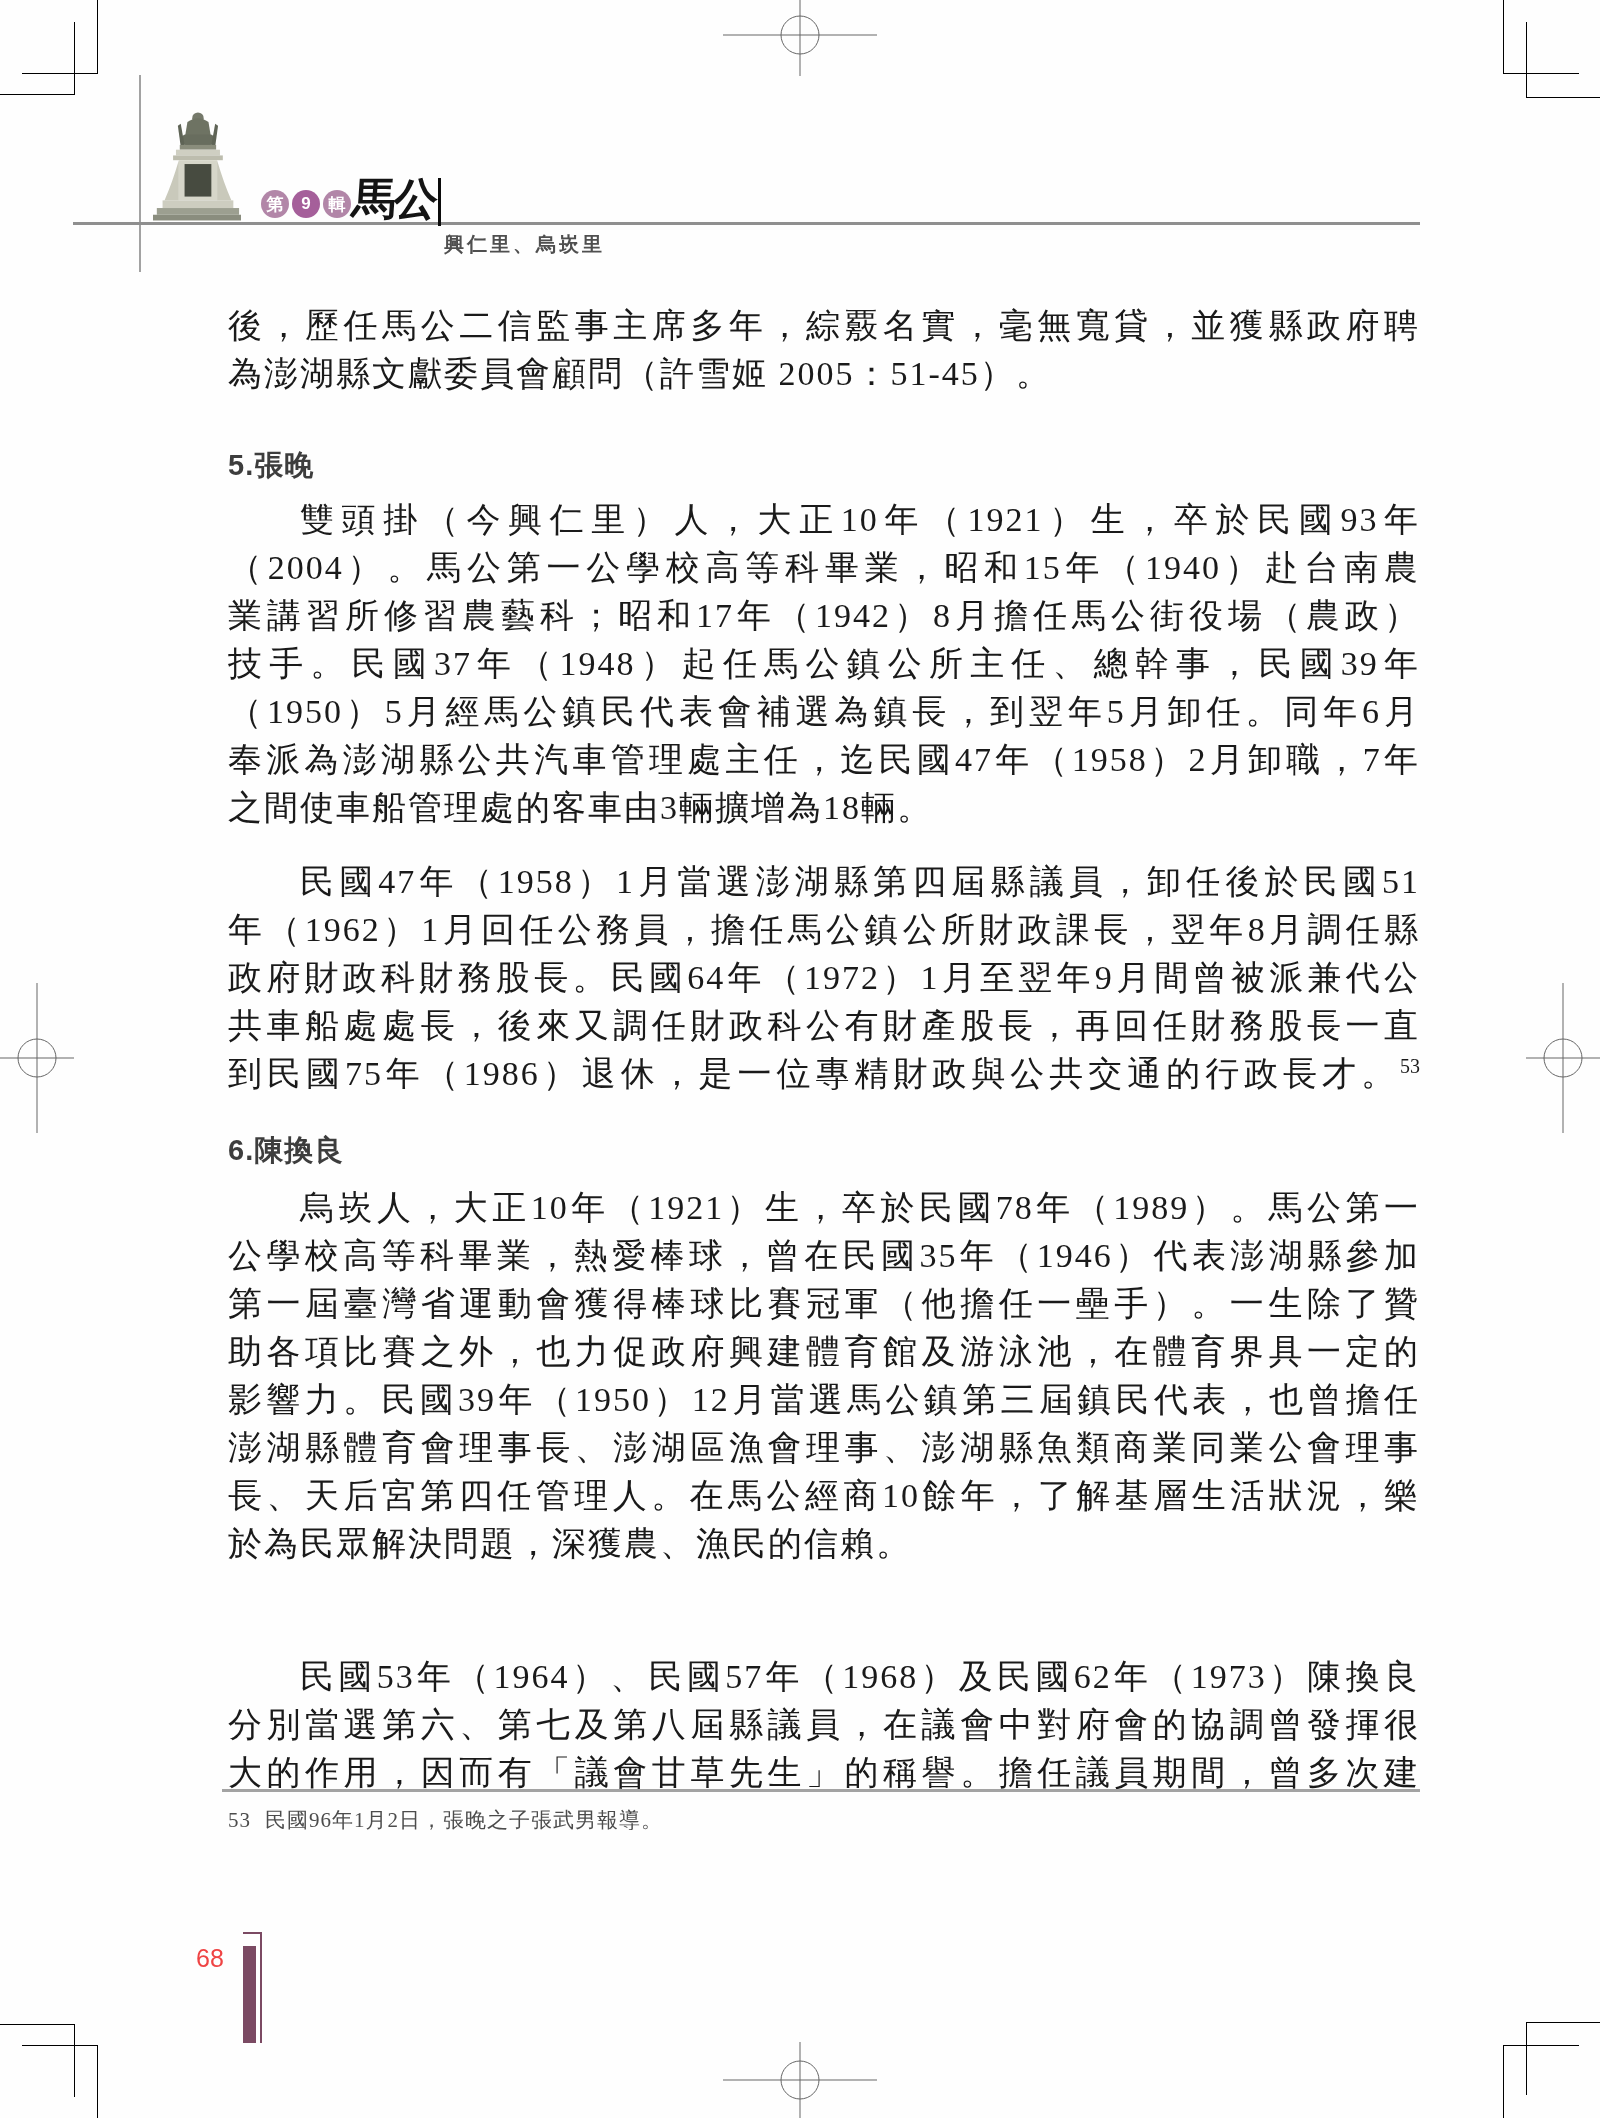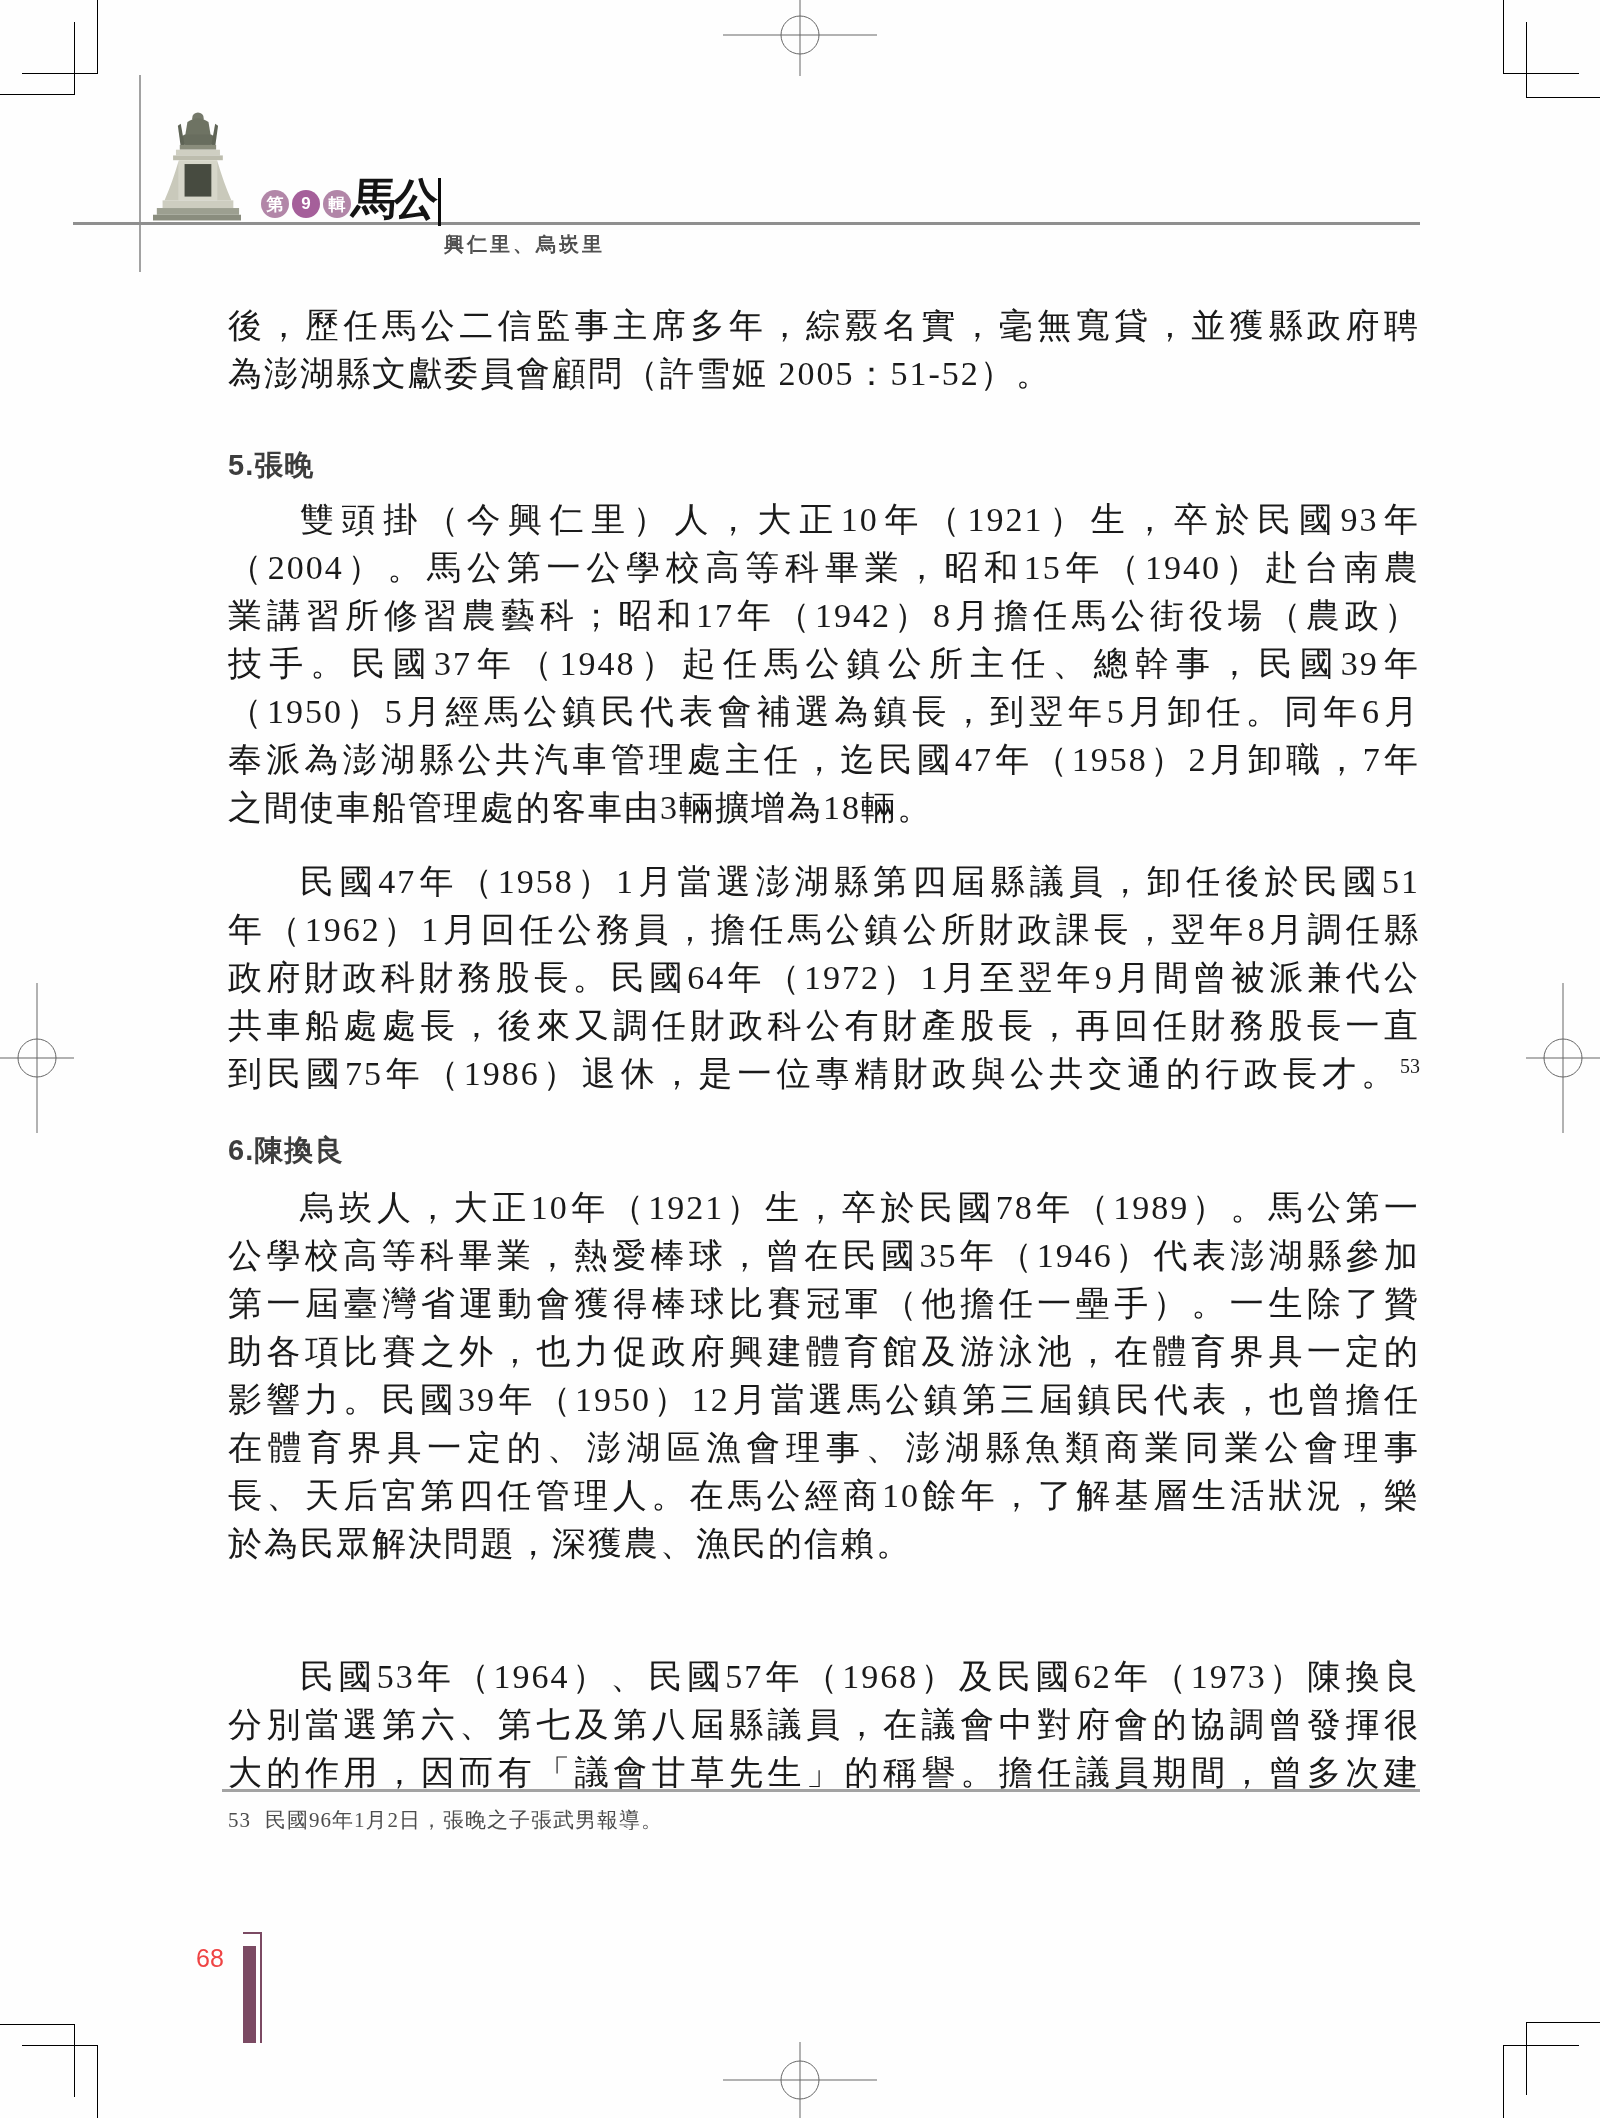--- a/index.html
+++ b/index.html
@@ -135,21 +135,21 @@
     <span class="bchar bg1">第</span>
     <span class="bchar bg2">9</span>
     <span class="bchar bg1">輯</span>
   </div>
   <div class="logo-title">馬公</div>
   <div class="logo-bar"></div>
   <div class="subtitle">興仁里、烏崁里</div>
 
   <div class="para" style="top:302px;">
     <div class="ln jst">後，歷任馬公二信監事主席多年，綜覈名實，毫無寬貸，並獲縣政府聘</div>
-    <div class="ln">為澎湖縣文獻委員會顧問（許雪姬 2005：51-52）。</div>
+    <div class="ln">為澎湖縣文獻委員會顧問（許雪姬 2005：51-45）。</div>
   </div>
 
   <div class="sec-h" style="top:446px;">5.張晚</div>
 
   <div class="para" style="top:496px;">
     <div class="ln jst ind">雙頭掛（今興仁里）人，大正10年（1921）生，卒於民國93年</div>
     <div class="ln jst">（2004）。馬公第一公學校高等科畢業，昭和15年（1940）赴台南農</div>
     <div class="ln jst">業講習所修習農藝科；昭和17年（1942）8月擔任馬公街役場（農政）</div>
     <div class="ln jst">技手。民國37年（1948）起任馬公鎮公所主任、總幹事，民國39年</div>
     <div class="ln jst">（1950）5月經馬公鎮民代表會補選為鎮長，到翌年5月卸任。同年6月</div>
@@ -168,21 +168,21 @@
   </div>
 
   <div class="sec-h" style="top:1131px;">6.陳換良</div>
 
   <div class="para" style="top:1184px;">
     <div class="ln jst ind">烏崁人，大正10年（1921）生，卒於民國78年（1989）。馬公第一</div>
     <div class="ln jst">公學校高等科畢業，熱愛棒球，曾在民國35年（1946）代表澎湖縣參加</div>
     <div class="ln jst">第一屆臺灣省運動會獲得棒球比賽冠軍（他擔任一壘手）。一生除了贊</div>
     <div class="ln jst">助各項比賽之外，也力促政府興建體育館及游泳池，在體育界具一定的</div>
     <div class="ln jst">影響力。民國39年（1950）12月當選馬公鎮第三屆鎮民代表，也曾擔任</div>
-    <div class="ln jst">在體育界具一定的、澎湖區漁會理事、澎湖縣魚類商業同業公會理事</div>
+    <div class="ln jst">澎湖縣體育會理事長、澎湖區漁會理事、澎湖縣魚類商業同業公會理事</div>
     <div class="ln jst">長、天后宮第四任管理人。在馬公經商10餘年，了解基層生活狀況，樂</div>
     <div class="ln">於為民眾解決問題，深獲農、漁民的信賴。</div>
   </div>
 
   <div class="para" style="top:1653px;">
     <div class="ln jst ind">民國53年（1964）、民國57年（1968）及民國62年（1973）陳換良</div>
     <div class="ln jst">分別當選第六、第七及第八屆縣議員，在議會中對府會的協調曾發揮很</div>
     <div class="ln jst">大的作用，因而有「議會甘草先生」的稱譽。擔任議員期間，曾多次建</div>
   </div>
 

